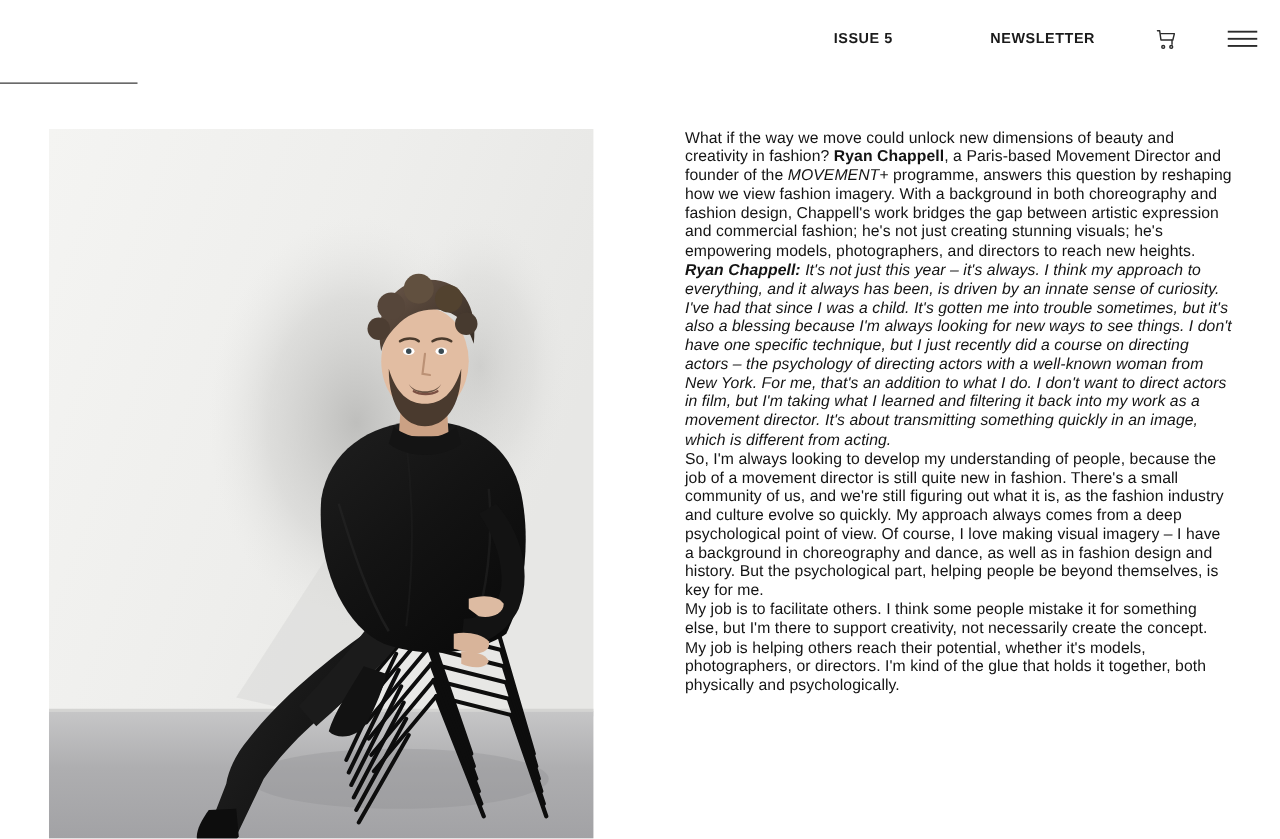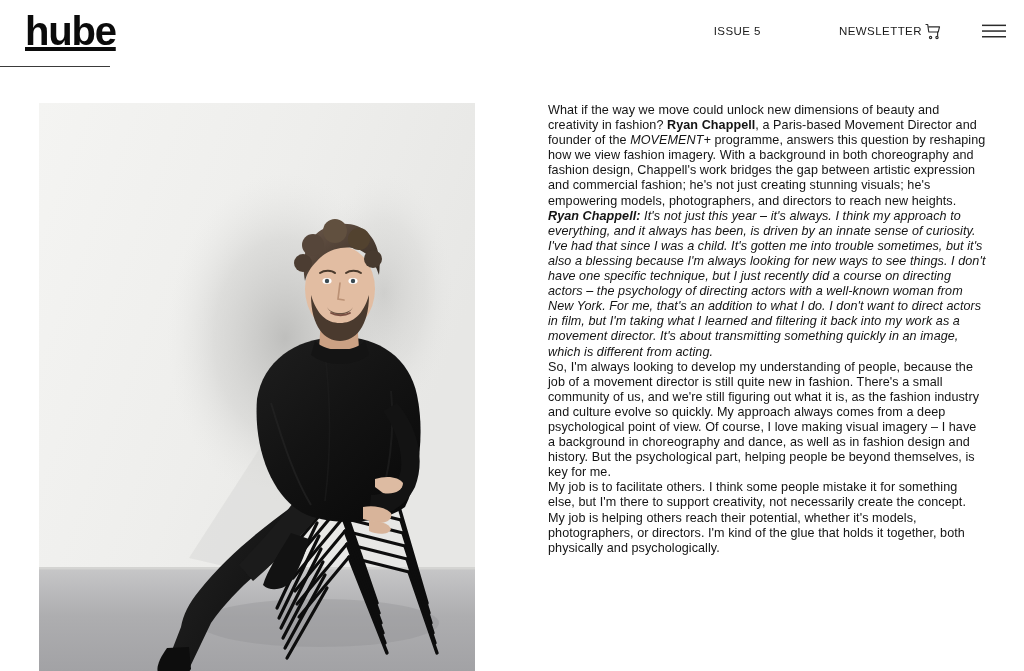--- a/index.html
+++ b/index.html
@@ -57,32 +57,32 @@
     position: absolute;
     right: 18px;
     top: 20px;
     display: flex;
     align-items: center;
     gap: 0px;
   }
 
   .nav-link {
     font-size: 11.5px;
-    font-weight: 400;
+    font-weight: 700;
     letter-spacing: 0.45px;
     color: #1a1a1a;
     text-decoration: none;
     white-space: nowrap;
     line-height: 16px;
     display: block;
     padding-left: 20px;
   }
 
   .nav-item-issue { margin-right: 58px; }
-  .nav-item-newsletter { }
+  .nav-item-newsletter { margin-right: 46px; }
 
   .icon-btn {
     display: flex;
     align-items: center;
     justify-content: center;
     background: none;
     border: none;
     cursor: pointer;
     padding: 0;
   }
@@ -148,21 +148,20 @@
   .article b, .article strong { font-weight: 700; }
   .article i, .article em { font-style: italic; }
 </style>
 </head>
 <body>
 
 <div class="page">
 
   <header class="site-header">
 
-    <a class="logo" href="#">hube</a>
 
     <div class="header-rule"></div>
 
     <nav class="nav">
 
       <a class="nav-link nav-item-issue" href="#">ISSUE 5</a>
 
       <a class="nav-link nav-item-newsletter" href="#">NEWSLETTER</a>
 
       <button class="icon-btn cart-btn">

